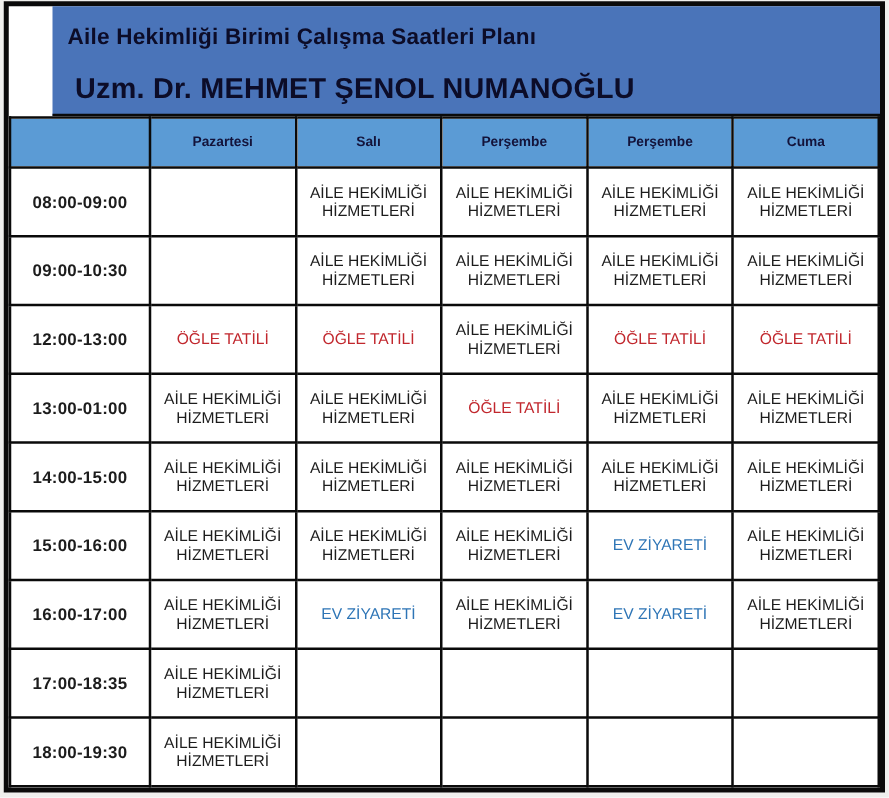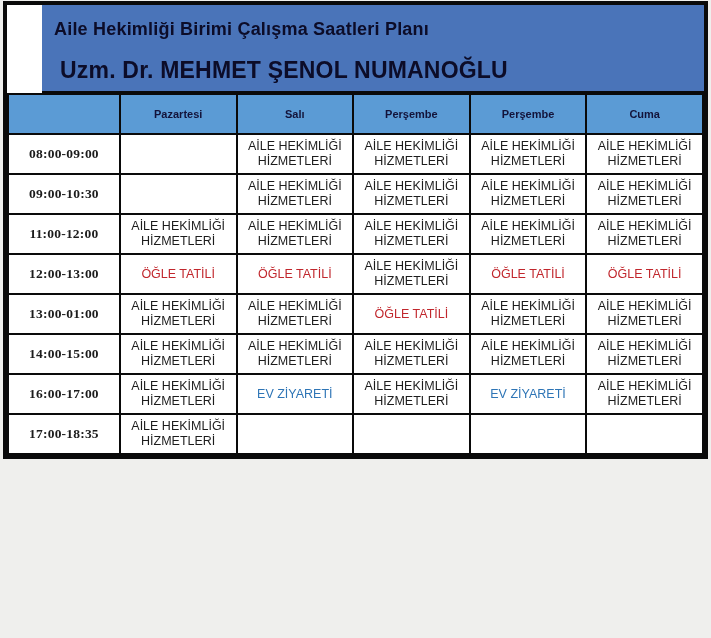--- a/index.html
+++ b/index.html
@@ -46,25 +46,24 @@
   }
   col.time-col{width:16.1%;}
   col.day-col{width:16.78%;}
   table.schedule thead th{
     background:var(--header-bg,#5b9bd5);
     height:40px;
     font-size:11px;font-weight:bold;
     color:var(--header-text,#13133a);
   }
   td.time-cell{
-    height:40px;
+    height:55px;
     font-size:13.5px;font-weight:bold;
     color:var(--time-text,#1c1c1c);
     letter-spacing:0.2px;
-    font-family:Liberation Serif, serif;
   }
   td.day-cell{
     font-size:12.5px;font-weight:normal;
     line-height:1.2;
     color:var(--service-text,#1c1c1c);
     margin-top:20px;
   }
   td.cell-lunch{color:var(--lunch-text,#c1272d);}
   td.cell-visit{color:var(--visit-text,#2e75b6);}
   td.cell-empty{background:#ffffff;}
@@ -110,28 +109,20 @@
         </tr>
         <tr>
           <td class="time-cell">09:00-10:30</td>
           <td class="day-cell cell-empty"></td>
           <td class="day-cell cell-service">AİLE HEKİMLİĞİ HİZMETLERİ</td>
           <td class="day-cell cell-service">AİLE HEKİMLİĞİ HİZMETLERİ</td>
           <td class="day-cell cell-service">AİLE HEKİMLİĞİ HİZMETLERİ</td>
           <td class="day-cell cell-service">AİLE HEKİMLİĞİ HİZMETLERİ</td>
         </tr>
         <tr>
-          <td class="time-cell">11:00-12:00</td>
-          <td class="day-cell cell-service">AİLE HEKİMLİĞİ HİZMETLERİ</td>
-          <td class="day-cell cell-service">AİLE HEKİMLİĞİ HİZMETLERİ</td>
-          <td class="day-cell cell-service">AİLE HEKİMLİĞİ HİZMETLERİ</td>
-          <td class="day-cell cell-service">AİLE HEKİMLİĞİ HİZMETLERİ</td>
-          <td class="day-cell cell-service">AİLE HEKİMLİĞİ HİZMETLERİ</td>
-        </tr>
-        <tr>
           <td class="time-cell">12:00-13:00</td>
           <td class="day-cell cell-lunch">ÖĞLE TATİLİ</td>
           <td class="day-cell cell-lunch">ÖĞLE TATİLİ</td>
           <td class="day-cell cell-service">AİLE HEKİMLİĞİ HİZMETLERİ</td>
           <td class="day-cell cell-lunch">ÖĞLE TATİLİ</td>
           <td class="day-cell cell-lunch">ÖĞLE TATİLİ</td>
         </tr>
         <tr>
           <td class="time-cell">13:00-01:00</td>
           <td class="day-cell cell-service">AİLE HEKİMLİĞİ HİZMETLERİ</td>
@@ -142,32 +133,48 @@
         </tr>
         <tr>
           <td class="time-cell">14:00-15:00</td>
           <td class="day-cell cell-service">AİLE HEKİMLİĞİ HİZMETLERİ</td>
           <td class="day-cell cell-service">AİLE HEKİMLİĞİ HİZMETLERİ</td>
           <td class="day-cell cell-service">AİLE HEKİMLİĞİ HİZMETLERİ</td>
           <td class="day-cell cell-service">AİLE HEKİMLİĞİ HİZMETLERİ</td>
           <td class="day-cell cell-service">AİLE HEKİMLİĞİ HİZMETLERİ</td>
         </tr>
         <tr>
+          <td class="time-cell">15:00-16:00</td>
+          <td class="day-cell cell-service">AİLE HEKİMLİĞİ HİZMETLERİ</td>
+          <td class="day-cell cell-service">AİLE HEKİMLİĞİ HİZMETLERİ</td>
+          <td class="day-cell cell-service">AİLE HEKİMLİĞİ HİZMETLERİ</td>
+          <td class="day-cell cell-visit">EV ZİYARETİ</td>
+          <td class="day-cell cell-service">AİLE HEKİMLİĞİ HİZMETLERİ</td>
+        </tr>
+        <tr>
           <td class="time-cell">16:00-17:00</td>
           <td class="day-cell cell-service">AİLE HEKİMLİĞİ HİZMETLERİ</td>
           <td class="day-cell cell-visit">EV ZİYARETİ</td>
           <td class="day-cell cell-service">AİLE HEKİMLİĞİ HİZMETLERİ</td>
           <td class="day-cell cell-visit">EV ZİYARETİ</td>
           <td class="day-cell cell-service">AİLE HEKİMLİĞİ HİZMETLERİ</td>
         </tr>
         <tr>
           <td class="time-cell">17:00-18:35</td>
           <td class="day-cell cell-service">AİLE HEKİMLİĞİ HİZMETLERİ</td>
           <td class="day-cell cell-empty"></td>
           <td class="day-cell cell-empty"></td>
           <td class="day-cell cell-empty"></td>
           <td class="day-cell cell-empty"></td>
         </tr>
+        <tr>
+          <td class="time-cell">18:00-19:30</td>
+          <td class="day-cell cell-service">AİLE HEKİMLİĞİ HİZMETLERİ</td>
+          <td class="day-cell cell-empty"></td>
+          <td class="day-cell cell-empty"></td>
+          <td class="day-cell cell-empty"></td>
+          <td class="day-cell cell-empty"></td>
+        </tr>
       </tbody>
     </table>
 
   </div>
 </div>
 
 </body></html>

